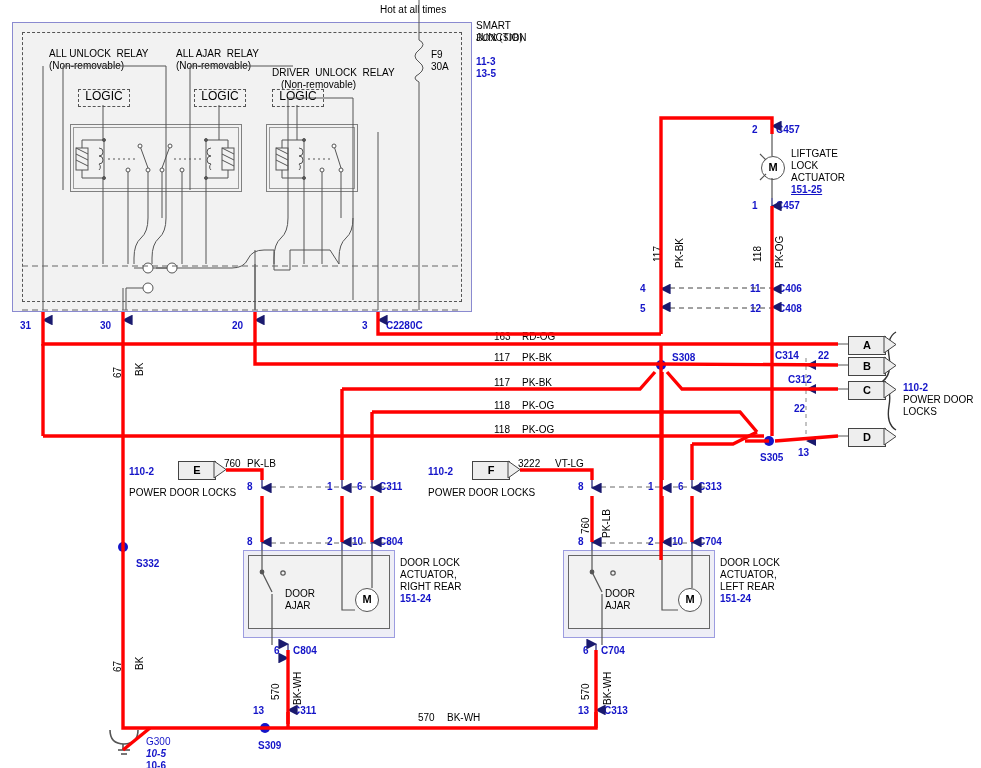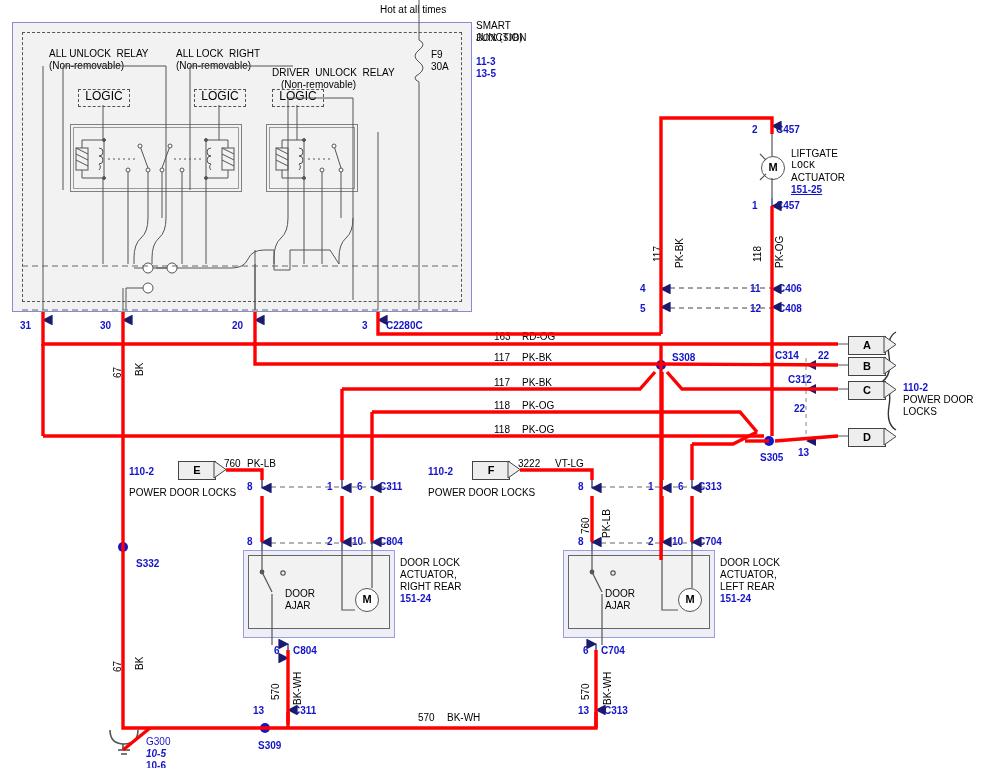--- a/index.html
+++ b/index.html
@@ -39,21 +39,21 @@
   <div class="lbl" style="left:476px;top:32px;">JUNCTION</div>
   <div class="lbl" style="left:476px;top:32px;font-family:Liberation Serif, serif;">BOX (SJB)</div>
   <div class="lbl blue b" style="left:476px;top:56px;">11-3</div>
   <div class="lbl blue b" style="left:476px;top:68px;">13-5</div>
 
   <div class="lbl" style="left:431px;top:49px;">F9</div>
   <div class="lbl" style="left:431px;top:61px;">30A</div>
 
   <div class="lbl" style="left:49px;top:48px;">ALL UNLOCK  RELAY</div>
   <div class="lbl" style="left:49px;top:60px;">(Non-removable)</div>
-  <div class="lbl" style="left:176px;top:48px;">ALL LOCK  RIGHT</div>
+  <div class="lbl" style="left:176px;top:48px;">ALL AJAR  RELAY</div>
   <div class="lbl" style="left:176px;top:60px;">(Non-removable)</div>
   <div class="lbl" style="left:272px;top:67px;">DRIVER  UNLOCK  RELAY</div>
   <div class="lbl" style="left:281px;top:79px;">(Non-removable)</div>
 
   <div class="logicbox" style="left:78px;top:89px;width:50px;height:16px;">
     <span>LOGIC</span>
   </div>
   <div class="logicbox" style="left:194px;top:89px;width:50px;height:16px;">
     <span>LOGIC</span>
   </div>
@@ -63,21 +63,21 @@
 
   <div class="relaybox" style="left:70px;top:124px;width:170px;height:66px;"></div>
   <div class="relayinner" style="left:73px;top:127px;width:164px;height:60px;"></div>
   <div class="relaybox" style="left:266px;top:124px;width:90px;height:66px;"></div>
   <div class="relayinner" style="left:269px;top:127px;width:84px;height:60px;"></div>
 
   <div class="motor" style="left:761px;top:156px;width:22px;height:22px;line-height:21px;">
     <span>M</span>
   </div>
   <div class="lbl" style="left:791px;top:148px;">LIFTGATE</div>
-  <div class="lbl" style="left:791px;top:160px;font-family:Liberation Mono, monospace;">LOCK</div>
+  <div class="lbl" style="left:791px;top:160px;">LOCK</div>
   <div class="lbl" style="left:791px;top:172px;">ACTUATOR</div>
   <div class="lbl blue b" style="left:791px;top:184px;text-decoration:underline;">151-25</div>
 
   <div class="lbl blue b" style="left:752px;top:124px;">2</div>
   <div class="lbl blue b" style="left:776px;top:124px;">C457</div>
   <div class="lbl blue b" style="left:752px;top:200px;">1</div>
   <div class="lbl blue b" style="left:776px;top:200px;">C457</div>
 
   <div class="lbl vert" style="left:652px;top:262px;">117</div>
   <div class="lbl vert" style="left:674px;top:268px;">PK-BK</div>

